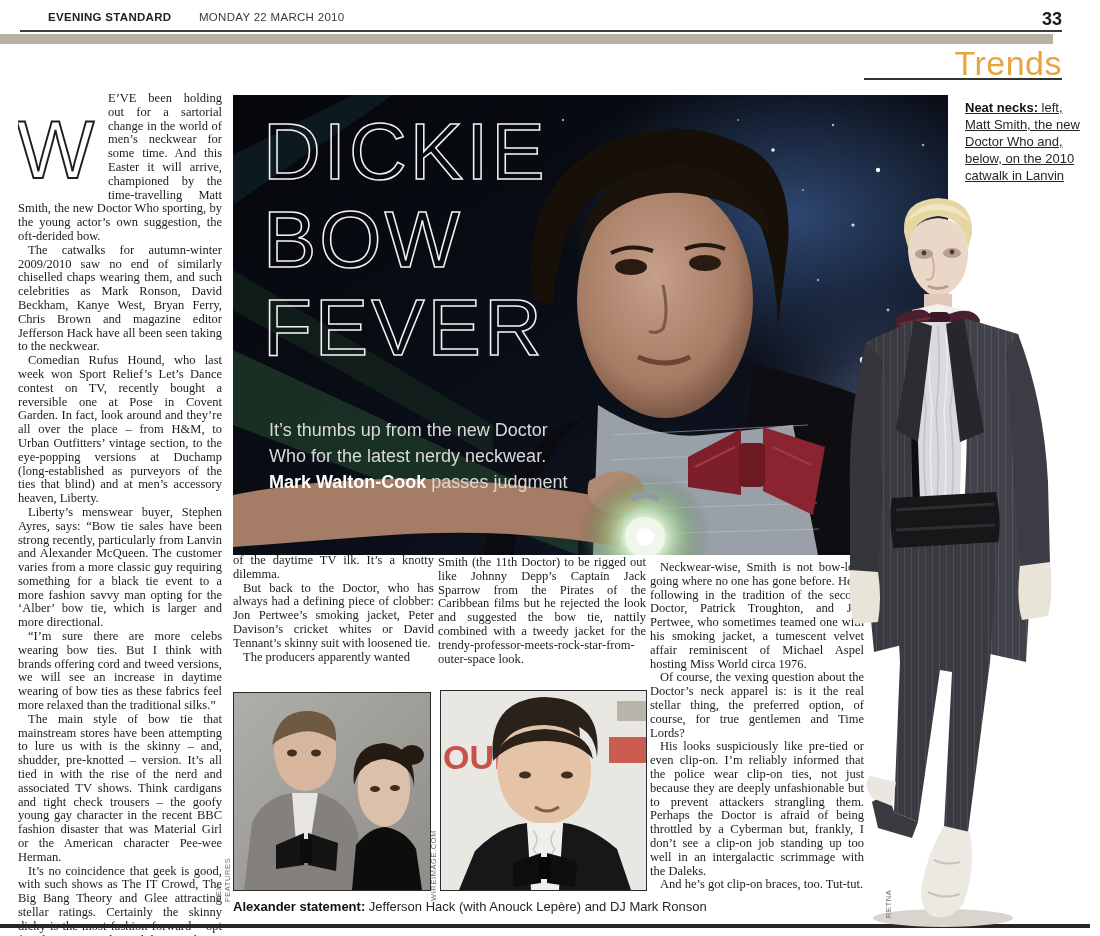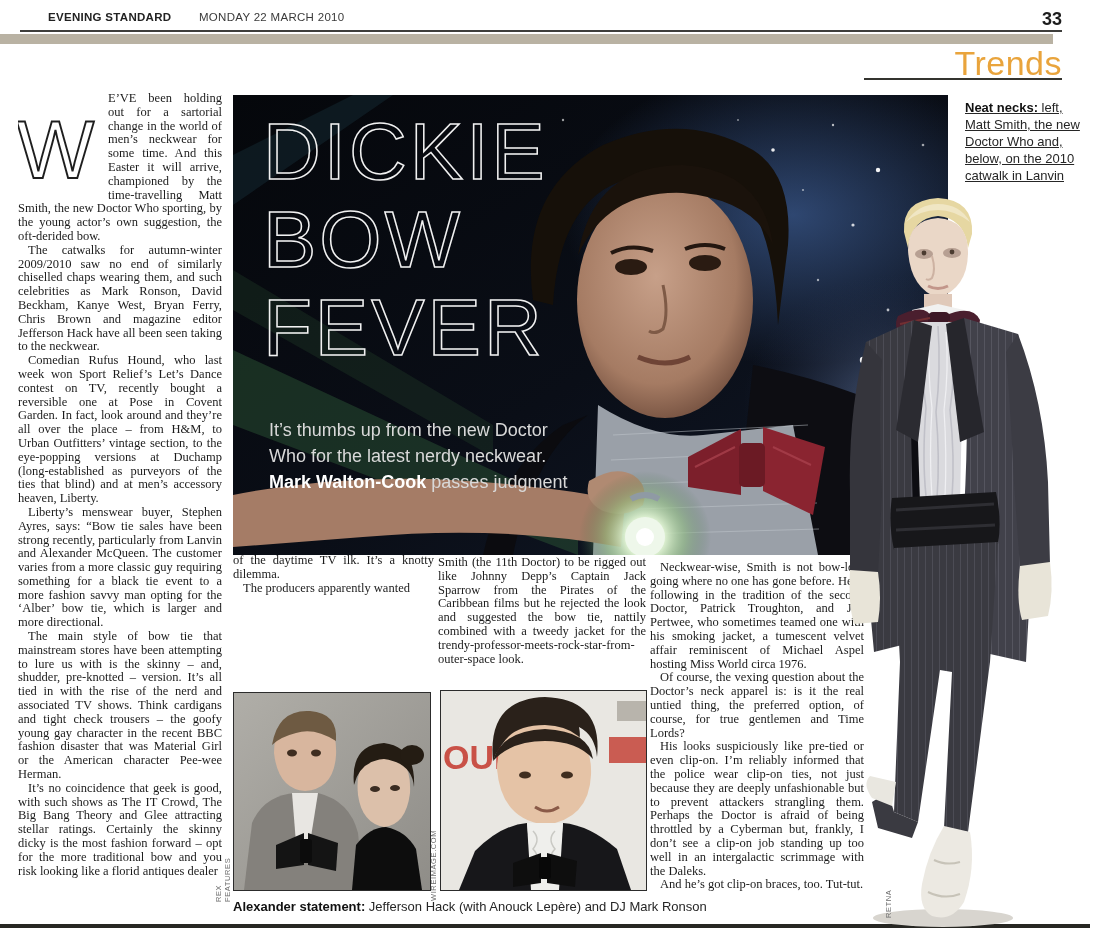--- a/index.html
+++ b/index.html
@@ -68,20 +68,21 @@
   <div class="section-rule"></div>
 
   <div class="col" id="col-left">
     <p>
       <svg class="dropcap-wrap" viewBox="0 0 104 100">
         <text x="-2" y="88" font-family="Liberation Sans, sans-serif" font-size="102" fill="none" stroke="#1e1e1e" stroke-width="2.4">W</text>
       </svg><span>E’VE been holding out for a sartorial change in the world of men’s neckwear for some time. And this Easter it will arrive, championed by the time-travelling Matt Smith, the new Doctor Who sporting, by the young actor’s own suggestion, the oft-derided bow.</span></p>
     <p>The catwalks for autumn-winter 2009/2010 saw no end of similarly chiselled chaps wearing them, and such celebrities as Mark Ronson, David Beckham, Kanye West, Bryan Ferry, Chris Brown and magazine editor Jefferson Hack have all been seen taking to the neckwear.</p>
     <p>Comedian Rufus Hound, who last week won Sport Relief’s Let’s Dance contest on TV, recently bought a reversible one at Pose in Covent Garden. In fact, look around and they’re all over the place – from H&amp;M, to Urban Outfitters’ vintage section, to the eye-popping versions at Duchamp (long-established as purveyors of the ties that blind) and at men’s accessory heaven, Liberty.</p>
     <p>Liberty’s menswear buyer, Stephen Ayres, says: “Bow tie sales have been strong recently, particularly from Lanvin and Alexander McQueen. The customer varies from a more classic guy requiring something for a black tie event to a more fashion savvy man opting for the ‘Alber’ bow tie, which is larger and more directional.</p>
+    <p>“I’m sure there are more celebs wearing bow ties. But I think with brands offering cord and tweed versions, we will see an increase in daytime wearing of bow ties as these fabrics feel more relaxed than the traditional silks.”</p>
     <p>The main style of bow tie that mainstream stores have been attempting to lure us with is the skinny – and, shudder, pre-knotted – version. It’s all tied in with the rise of the nerd and associated TV shows. Think cardigans and tight check trousers – the goofy young gay character in the recent BBC fashion disaster that was Material Girl or the American character Pee-wee Herman.</p>
     <p>It’s no coincidence that geek is good, with such shows as The IT Crowd, The Big Bang Theory and Glee attracting stellar ratings. Certainly the skinny dicky is the most fashion forward – opt for the more traditional bow and you risk looking like a florid antiques dealer</p>
   </div>
 
   <div class="main-photo">
     <svg width="715" height="460" viewBox="0 0 715 460">
       <defs>
         <radialGradient id="neb1" cx="50%" cy="50%" r="50%">
           <stop offset="0%" stop-color="#3b5a8f" stop-opacity=".75"></stop>
           <stop offset="100%" stop-color="#3b5a8f" stop-opacity="0"></stop>
@@ -180,29 +181,30 @@
       </g>
     </svg>
     
     <div class="standfirst"><span>It’s thumbs up from the new Doctor Who for the latest nerdy neckwear. </span><span class="author">Mark Walton-Cook</span><span> passes judgment</span></div>
   </div>
 
   <div class="caption-topright"><b>Neat necks:</b><span> left, Matt Smith, the new Doctor Who and, below, on the 2010 catwalk in Lanvin</span></div>
 
   <div class="col" id="col-mid1">
     <p>of the daytime TV ilk. It’s a knotty dilemma.</p>
+    <p>But back to the Doctor, who has always had a defining piece of clobber: Jon Pertwee’s smoking jacket, Peter Davison’s cricket whites or David Tennant’s skinny suit with loosened tie.</p>
     <p>The producers apparently wanted</p>
   </div>
   <div class="col" id="col-mid2">
     <p>Smith (the 11th Doctor) to be rigged out like Johnny Depp’s Captain Jack Sparrow from the Pirates of the Caribbean films but he rejected the look and suggested the bow tie, nattily combined with a tweedy jacket for the trendy-professor-meets-rock-star-from-outer-space look.</p>
   </div>
 
   <div class="col" id="col-right">
     <p class="indent">Neckwear-wise, Smith is not bow-ldly going where no one has gone before. He is following in the tradition of the second Doctor, Patrick Troughton, and Jon Pertwee, who sometimes teamed one with his smoking jacket, a tumescent velvet affair reminiscent of Michael Aspel hosting Miss World circa 1976.</p>
-    <p>Of course, the vexing question about the Doctor’s neck apparel is: is it the real untied thing, the preferred option, of course, for true gentlemen and Time Lords?</p>
+    <p>Of course, the vexing question about the Doctor’s neck apparel is: is it the real stellar thing, the preferred option, of course, for true gentlemen and Time Lords?</p>
     <p>His looks suspiciously like pre-tied or even clip-on. I’m reliably informed that the police wear clip-on ties, not just because they are deeply unfashionable but to prevent attackers strangling them. Perhaps the Doctor is afraid of being throttled by a Cyberman but, frankly, I don’t see a clip-on job standing up too well in an intergalactic scrimmage with the Daleks.</p>
     <p>And he’s got clip-on braces, too. Tut-tut.</p>
   </div>
 
   <div class="photo-frame" id="photo-hack">
     <svg width="196" height="197" viewBox="0 0 196 197">
       <defs>
         <linearGradient id="greybg" x1="0" y1="0" x2="1" y2="1">
           <stop offset="0%" stop-color="#b0aea8"></stop>
             <stop offset="100%" stop-color="#8f8d88"></stop>

